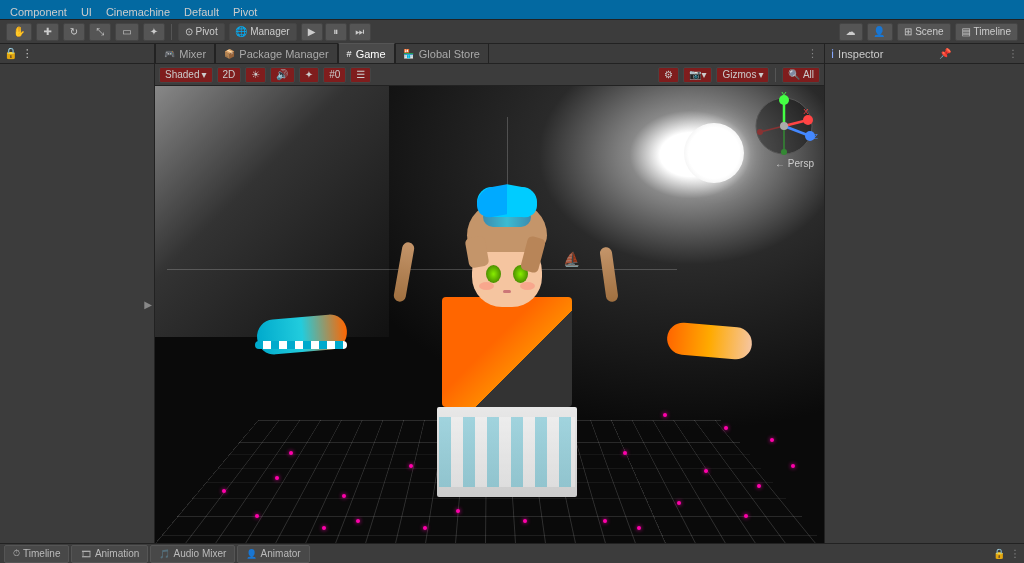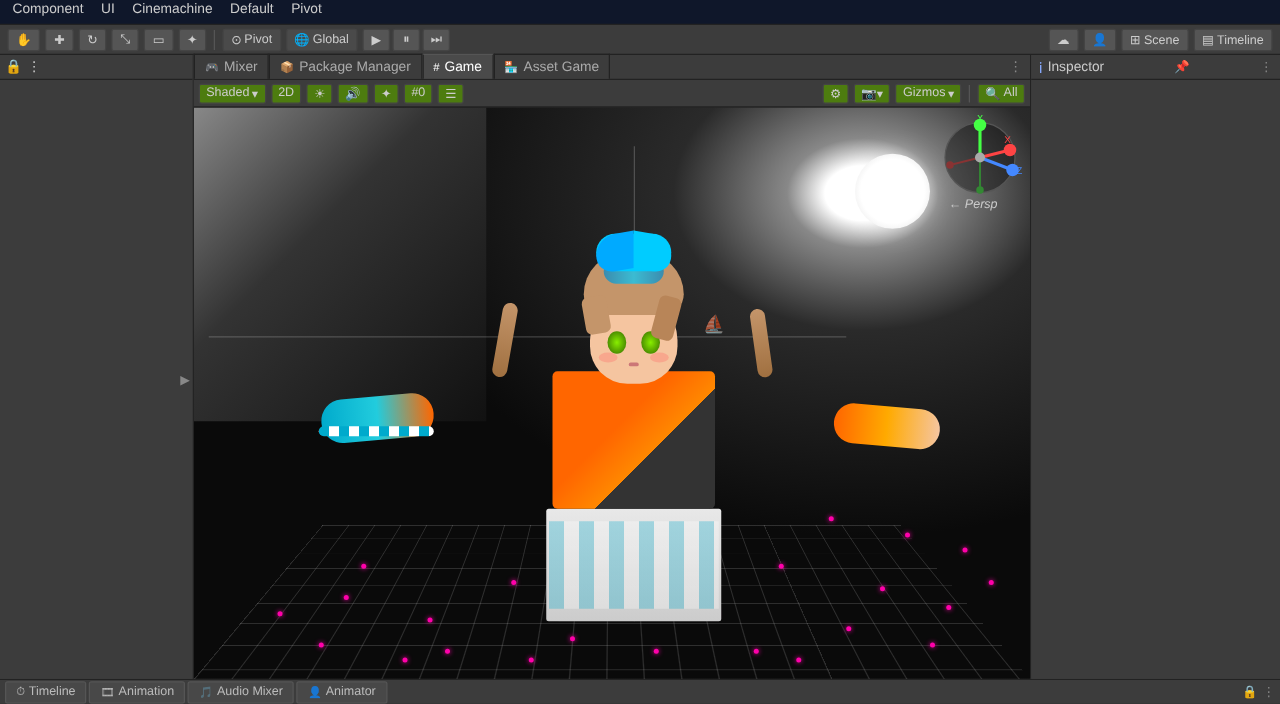--- a/index.html
+++ b/index.html
@@ -9,23 +9,23 @@
       background: #3c3c3c;
       font-family: 'Segoe UI', Arial, sans-serif;
       font-size: 11px;
       color: #ccc;
       overflow: hidden;
     }
 
     
     .menu-bar {
       height: 20px;
-      background: #0f172a;
-      display: flex;
-      align-items: flex-start;
+      background: #0369a1;
+      display: flex;
+      align-items: flex-end;
       padding: 0 4px;
       border-bottom: 1px solid #222;
       gap: 2px;
     }
     .menu-item {
       padding: 1px 6px;
       cursor: pointer;
       font-size: 11px;
       color: #ccc;
     }
@@ -158,21 +158,21 @@
       background: #3c3c3c;
       display: flex;
       align-items: center;
       padding: 0 4px;
       gap: 4px;
       border-bottom: 1px solid #222;
     }
     .scene-btn {
       height: 16px;
       padding: 0 5px;
-      background: #4d7c0f;
+      background: #7f1d1d;
       border: 1px solid #444;
       border-radius: 2px;
       color: #ccc;
       font-size: 10px;
       cursor: pointer;
       display: flex;
       align-items: center;
       gap: 2px;
     }
     .scene-sep { width: 1px; height: 14px; background: #555; margin: 0 2px; }
@@ -230,24 +230,23 @@
       height: 60px;
       border-radius: 50%;
       background: radial-gradient(circle, #fff 60%, #ddd 100%);
       box-shadow: 0 0 20px rgba(255,255,255,0.5);
     }
 
     
     .persp-label {
       position: absolute;
       top: 72px;
-      right: 26px;
+      right: 10px;
       font-size: 10px;
       color: #ccc;
-      font-style: italic;
     }
 
     
     .sun-icon {
       position: absolute;
       top: 30%;
       left: 55%;
       color: #ffdd00;
       font-size: 18px;
     }
@@ -444,21 +443,21 @@
   <div class="toolbar-btn" title="Scale">⤡</div>
   <div class="toolbar-btn" title="Rect">▭</div>
   <div class="toolbar-btn" title="Combined">✦</div>
   <div class="toolbar-sep"></div>
   <div class="toolbar-btn active">
     <span>⊙</span>
     <span>Pivot</span>
   </div>
   <div class="toolbar-btn active">
     <span>🌐</span>
-    <span>Global</span>
+    <span>Manager</span>
   </div>
 
   <div class="play-controls">
     <div class="play-btn">▶</div>
     <div class="play-btn">⏸</div>
     <div class="play-btn">⏭</div>
   </div>
 
   <div style="flex:1"></div>
   <div class="toolbar-btn">☁</div>
@@ -489,21 +488,21 @@
       <div class="tab">
         <span class="tab-icon">📦</span>
         <span>Package Manager</span>
       </div>
       <div class="tab active">
         <span class="tab-icon">#</span>
         <span>Game</span>
       </div>
       <div class="tab">
         <span class="tab-icon">🏪</span>
-        <span>Asset Game</span>
+        <span>Global Store</span>
       </div>
       <div class="tabs-right-btn">⋮</div>
     </div>
 
     <div class="scene-toolbar">
       <div class="scene-btn">
         <span>Shaded</span>
         <span>▾</span>
       </div>
       <div class="scene-btn">2D</div>

